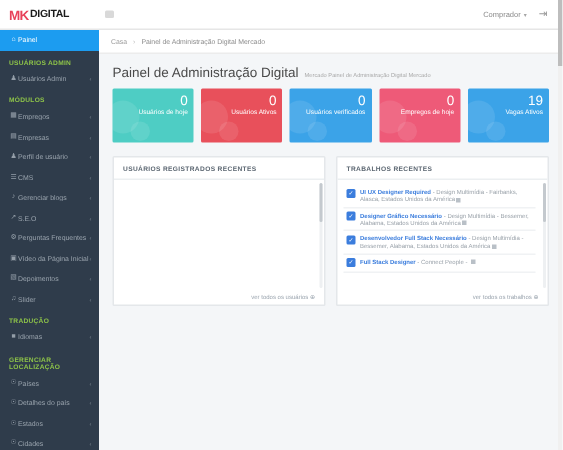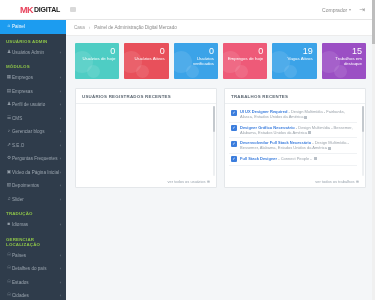--- a/index.html
+++ b/index.html
@@ -17,21 +17,21 @@
     background: #2f3c4b;
     height: 300px;
     overflow: hidden;
     position: relative;
   }
   .logo-bar {
     height: 20px; background: #ffffff;
     display: flex; align-items: center; padding-left: 6px;
     border-bottom: 1px solid #e8e8e8;
   }
-  .logo-mk { font-size: 9px; font-weight: bold; color: #e8415a; letter-spacing: -0.5px; margin-left: 14px; }
+  .logo-mk { font-size: 9px; font-weight: bold; color: #e8415a; letter-spacing: -0.5px; }
   .logo-digital {
     font-size: 7px; font-weight: bold; color: #1b1b1b; letter-spacing: -0.2px;
     margin-left: 1px;
   }
   .side-scroll { height: 280px; overflow: hidden; }
 
   .nav-item {
     display: flex; align-items: center;
     padding: 0 5px 0 6px;
     height: 13.5px;
@@ -270,20 +270,24 @@
     </div>
 
     <div class="breadcrumb">
       <span>Casa</span>
       <span class="sep">›</span>
       <span class="cur">Painel de Administração Digital Mercado</span>
     </div>
 
     <div class="content">
 
+      <div class="page-head">
+        <h1 class="page-title">Painel de Administração Digital</h1>
+        <span class="page-sub">Mercado Painel de Administração Digital Mercado</span>
+      </div>
 
       <div class="cards" id="cards">
           <div class="card" style="background: rgb(78, 205, 196);">
             <span class="bubble b1"></span>
             <span class="bubble b2"></span>
             <div class="card-num">0</div>
             <div class="card-label">Usuários de hoje</div>
           </div>
           <div class="card" style="background: rgb(232, 80, 91);">
             <span class="bubble b1"></span>
@@ -301,26 +305,20 @@
             <span class="bubble b1"></span>
             <span class="bubble b2"></span>
             <div class="card-num">0</div>
             <div class="card-label">Empregos de hoje</div>
           </div>
           <div class="card" style="background: rgb(59, 163, 232);">
             <span class="bubble b1"></span>
             <span class="bubble b2"></span>
             <div class="card-num">19</div>
             <div class="card-label">Vagas Ativos</div>
-          </div>
-          <div class="card" style="background: rgb(155, 79, 196);">
-            <span class="bubble b1"></span>
-            <span class="bubble b2"></span>
-            <div class="card-num">15</div>
-            <div class="card-label">Trabalhos em destaque</div>
           </div>
         </div>
 
       <div class="panels">
 
         <section class="panel">
           <div class="panel-head">USUÁRIOS REGISTRADOS RECENTES</div>
           <div class="panel-body">
             <div class="scroll-track"></div>
             <div class="scroll-thumb"></div>

